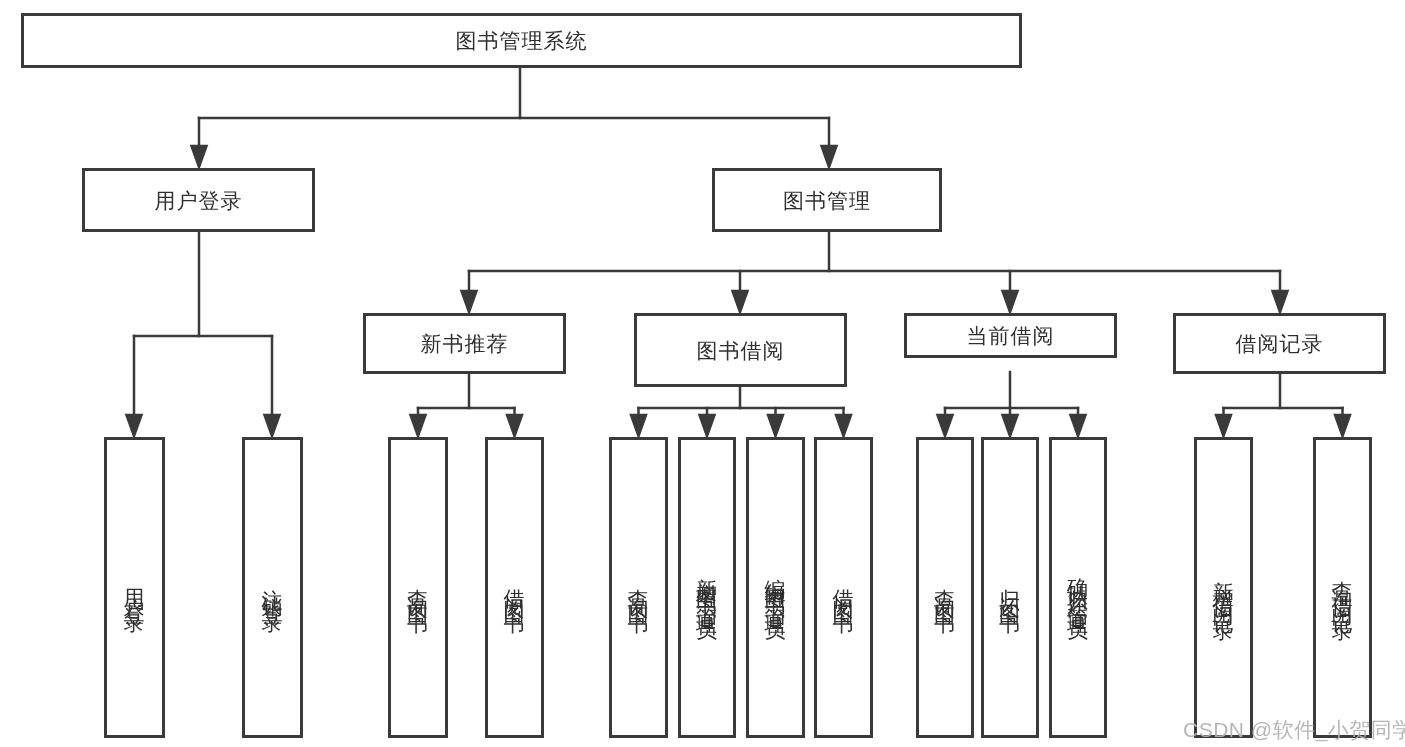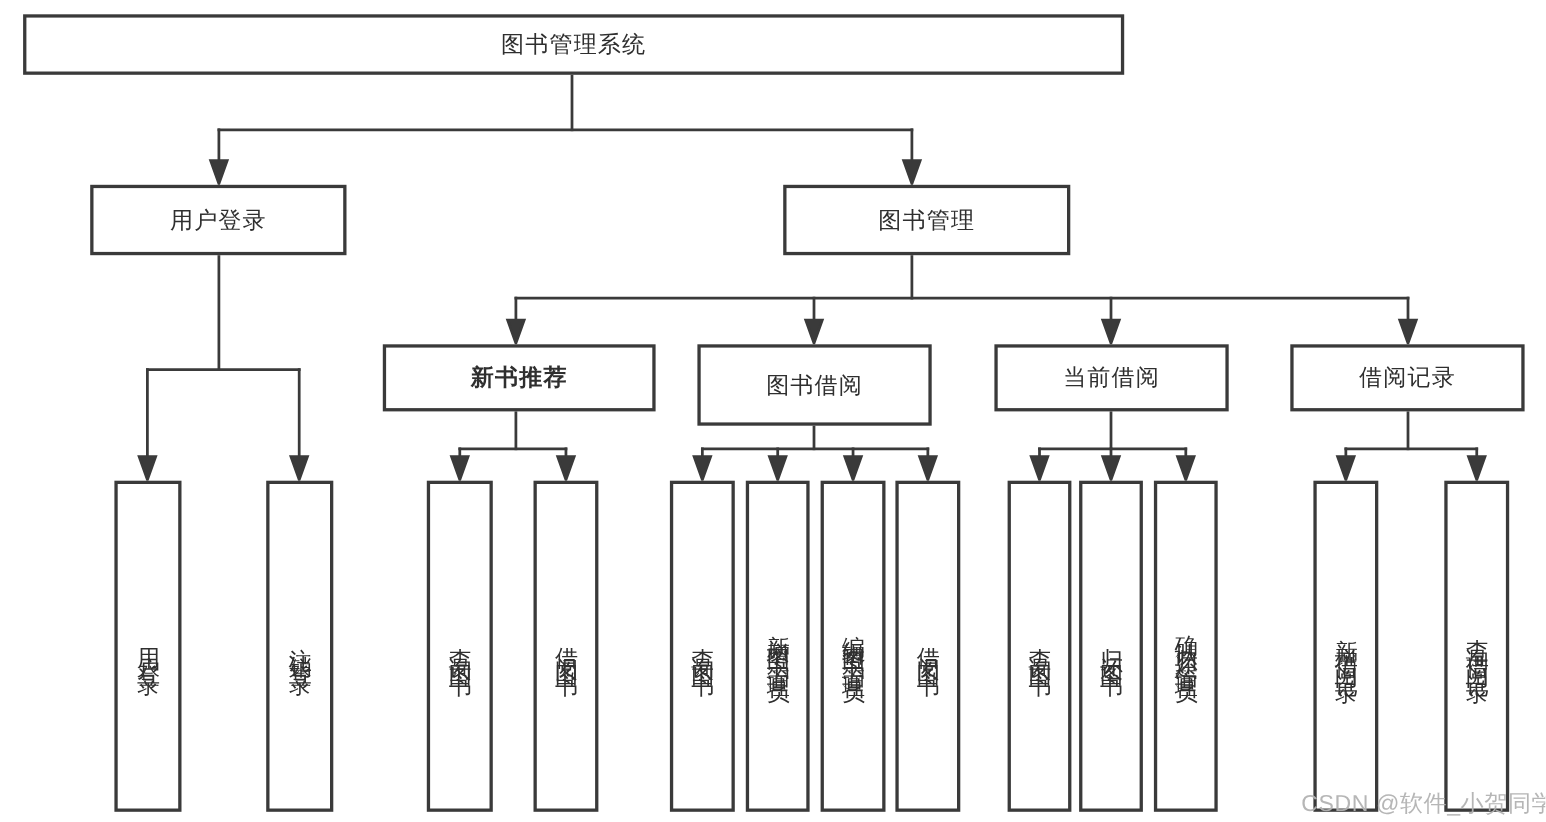--- a/index.html
+++ b/index.html
@@ -114,25 +114,25 @@
       <line x1="1223.5" y1="408" x2="1223.5" y2="420"></line>
       <polygon points="1216,415 1231,415 1223.5,436"></polygon>
       <line x1="1342.5" y1="408" x2="1342.5" y2="420"></line>
       <polygon points="1335,415 1350,415 1342.5,436"></polygon>
     </g>
   </svg>
 
   <div class="node h" style="left:21px; top:13px; width:1001px; height:55px;">图书管理系统</div>
 
   <div class="node h" style="left:82px; top:168px; width:233px; height:64px;">用户登录</div>
-  <div class="node h" style="left:712px; top:168px; width:261px; height:64px;">图书管理</div>
+  <div class="node h" style="left:712px; top:168px; width:230px; height:64px;">图书管理</div>
 
-  <div class="node h" style="left:348px; top:313px; width:248px; height:61px;font-weight:bold;">新书推荐</div>
+  <div class="node h" style="left:363px; top:313px; width:203px; height:61px;">新书推荐</div>
   <div class="node h" style="left:634px; top:313px; width:213px; height:74px;">图书借阅</div>
-  <div class="node h" style="left:904px; top:313px; width:213px; height:61px;">当前借阅</div>
+  <div class="node h" style="left:904px; top:313px; width:213px; height:45px;">当前借阅</div>
   <div class="node h" style="left:1173px; top:313px; width:213px; height:61px;">借阅记录</div>
 
   <div class="node v" style="left:104px; top:437px; width:61px; height:301px;">用户登录</div>
   <div class="node v" style="left:242px; top:437px; width:61px; height:301px;">注销登录</div>
 
   <div class="node v" style="left:388px; top:437px; width:60px; height:301px;">查询图书</div>
   <div class="node v" style="left:485px; top:437px; width:59px; height:301px;">借阅图书</div>
 
   <div class="node v" style="left:609px; top:437px; width:59px; height:301px;">查询图书</div>
   <div class="node v long" style="left:678px; top:437px; width:58px; height:301px;">新增图书（管理员）</div>

